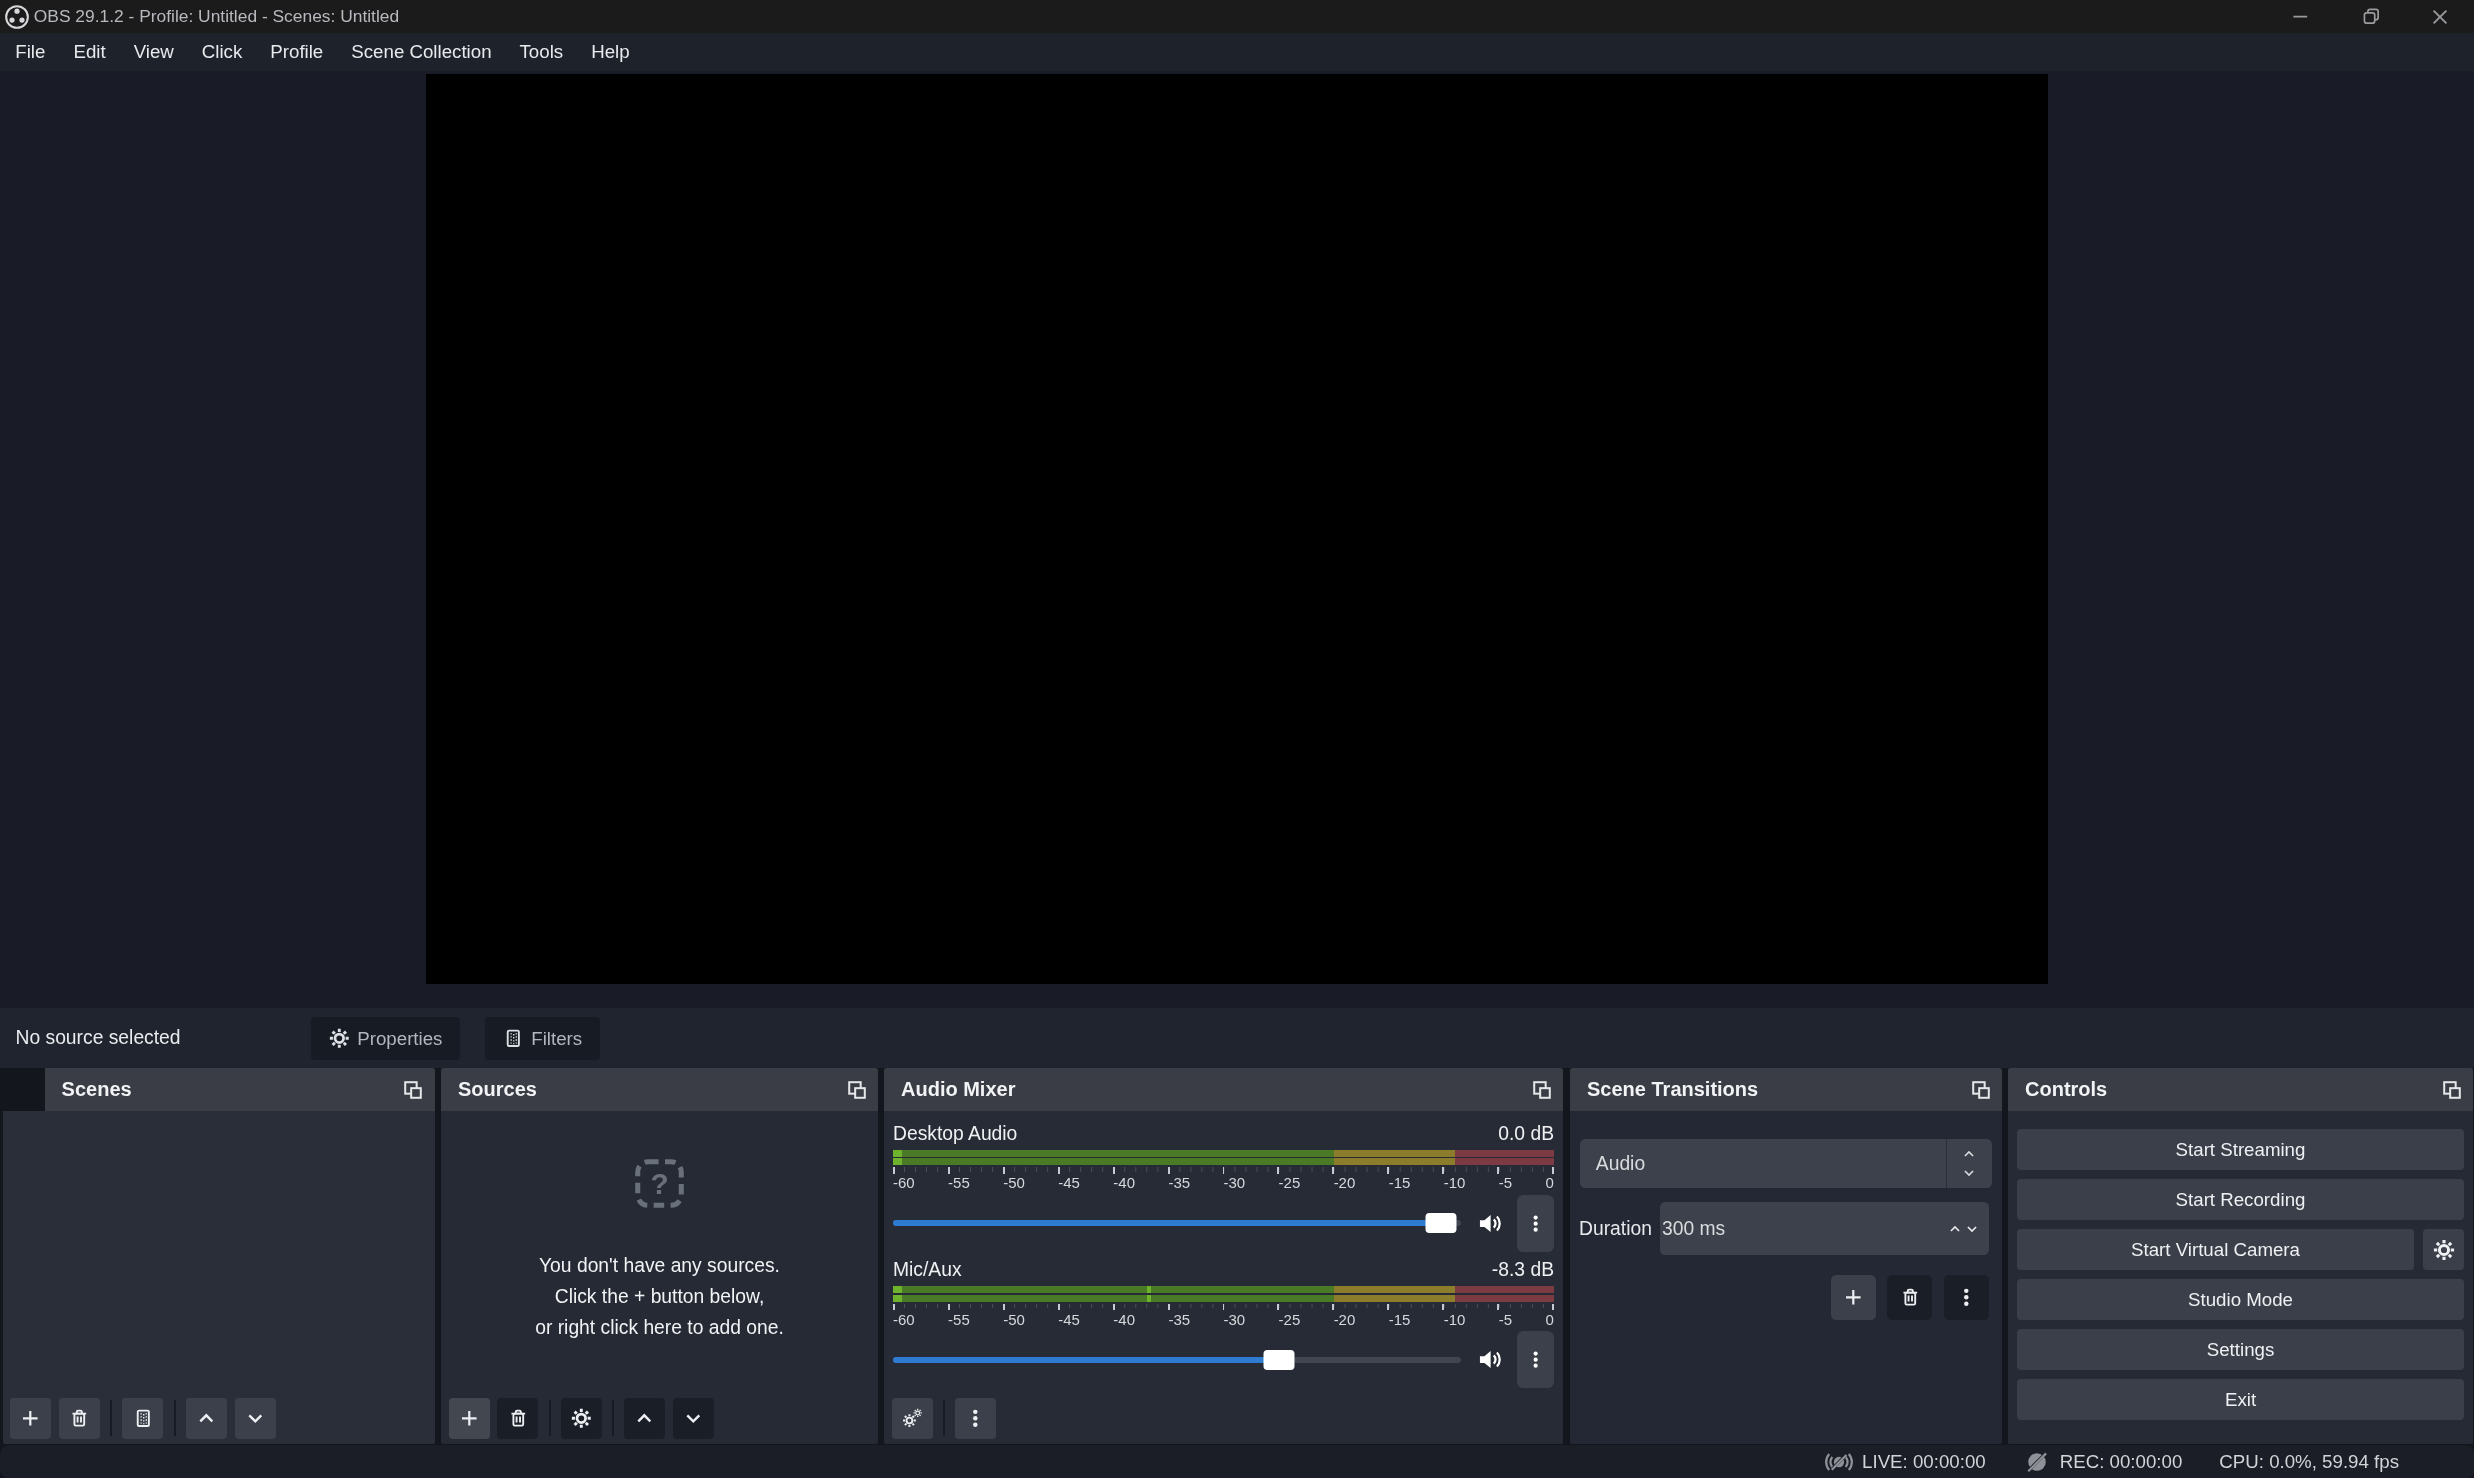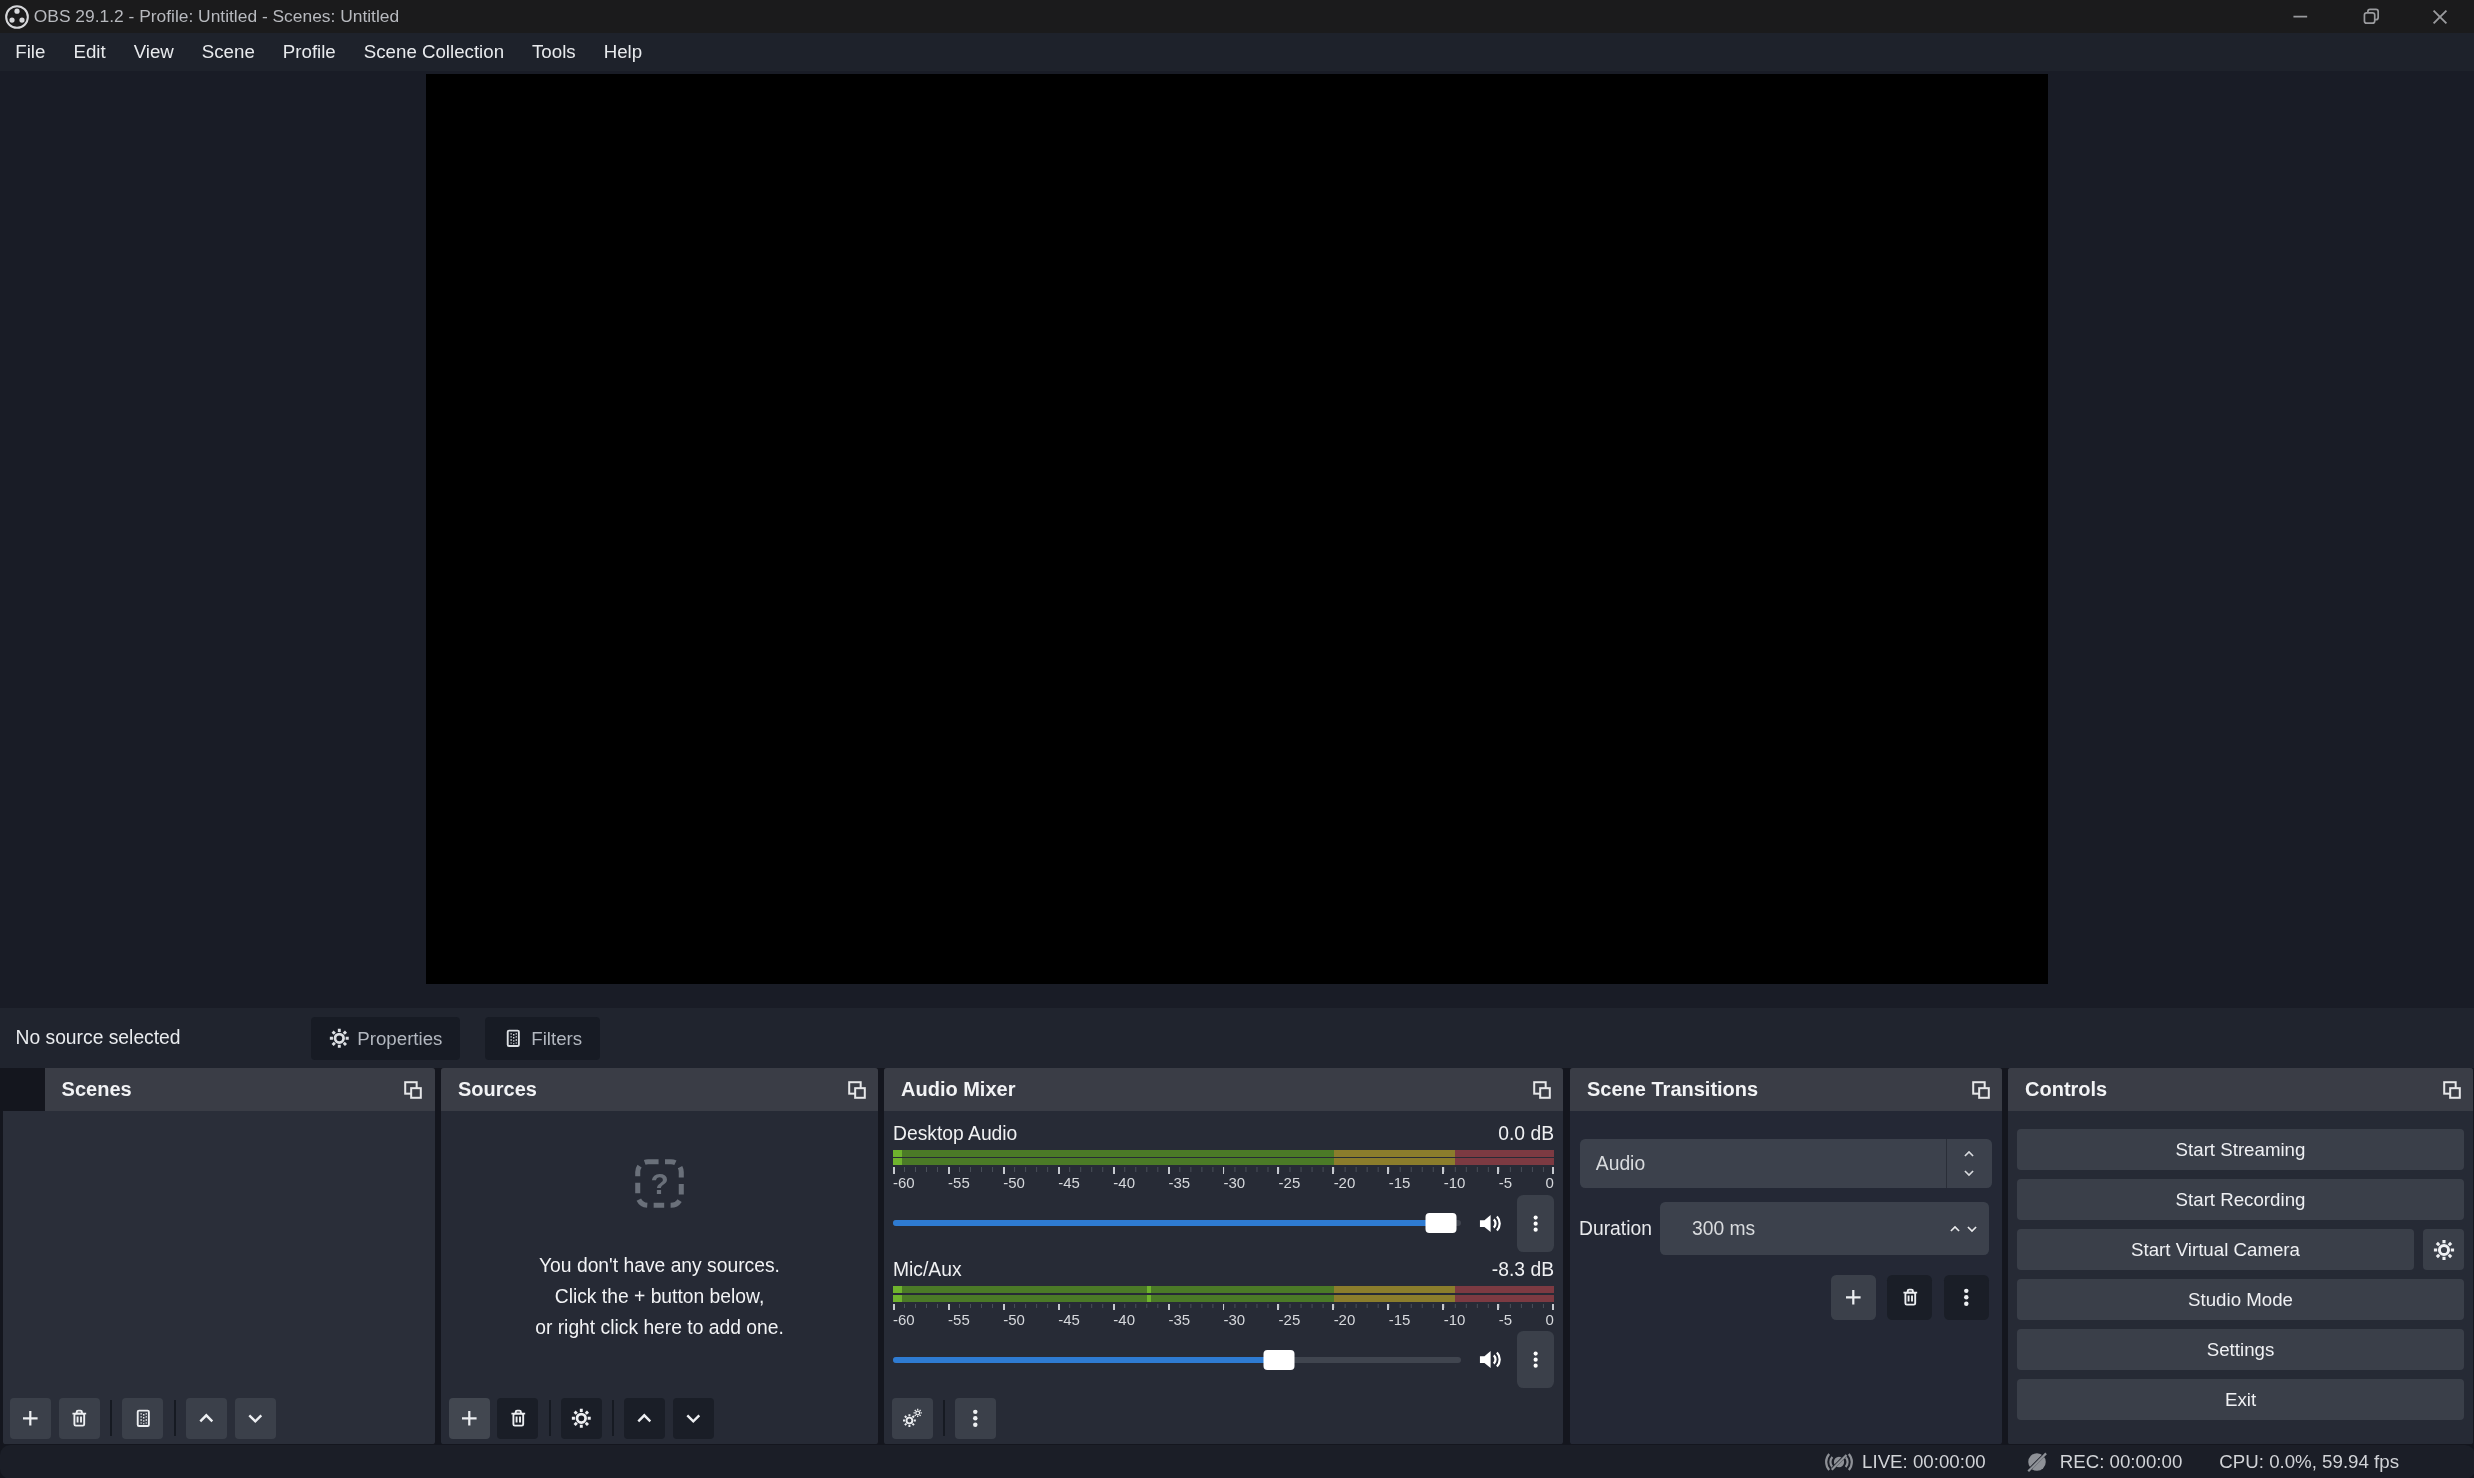--- a/index.html
+++ b/index.html
@@ -88,21 +88,21 @@
   
   .combo{position:absolute;left:10.3px;right:10.3px;top:28px;height:49px;background:#3c414c;border-radius:5.2px;
          display:flex;align-items:center;}
   .combo .val{flex:1;padding-left:15.5px;font-size:19.3px;color:#d9dbde;}
   .combo .spin{width:46px;align-self:stretch;border-left:1.3px solid #2a2e38;display:flex;flex-direction:column;
                align-items:center;justify-content:center;gap:5.2px;color:#d9dbde;}
   .spin .ic{width:14px;height:14px;}
   .dur-label{position:absolute;left:9px;top:91px;height:53px;line-height:53px;font-size:19.3px;color:#e8e9ec;}
   .spinbox{position:absolute;left:90px;right:13px;top:91px;height:53px;background:#3c414c;border-radius:5.2px;
            display:flex;align-items:center;}
-  .spinbox .val{flex:1;padding-left:32px;font-size:19.3px;color:#d9dbde;}
+  .spinbox .val{flex:1;padding-left:2px;font-size:19.3px;color:#d9dbde;}
   .spinbox .spin{border-left:none;width:41px;gap:11.6px;}
   .trans-btns{position:absolute;right:13px;top:164px;display:flex;gap:11.6px;}
   .trans-btns .tbtn{width:45px;height:45px;border-radius:5.2px;}
 
   
   .controls-body{padding:18px 9px 0 9px;}
   .cbtn{display:block;width:100%;height:41px;border:none;border-radius:3.9px;background:#3a3f49;
         color:#eff0f3;font-size:18.7px;margin-bottom:9px;font-family:inherit;}
   .cbtn-row{display:flex;gap:9px;margin-bottom:9px;}
   .cbtn-row .cbtn{flex:1;margin-bottom:0;}
@@ -255,21 +255,21 @@
         <svg class="ic" style="width:22px;height:22px" viewBox="0 0 34 34" width="22" height="22">
           <use href="#i-close"></use>
         </svg>
       </div>
   </div>
 
   <div class="menubar">
     <span class="menu-item">File</span>
     <span class="menu-item">Edit</span>
     <span class="menu-item">View</span>
-    <span class="menu-item">Scene</span>
+    <span class="menu-item">Click</span>
     <span class="menu-item">Profile</span>
     <span class="menu-item">Scene Collection</span>
     <span class="menu-item">Tools</span>
     <span class="menu-item">Help</span>
   </div>
 
   <div class="workspace">
     <div class="canvas"></div>
   </div>
 

